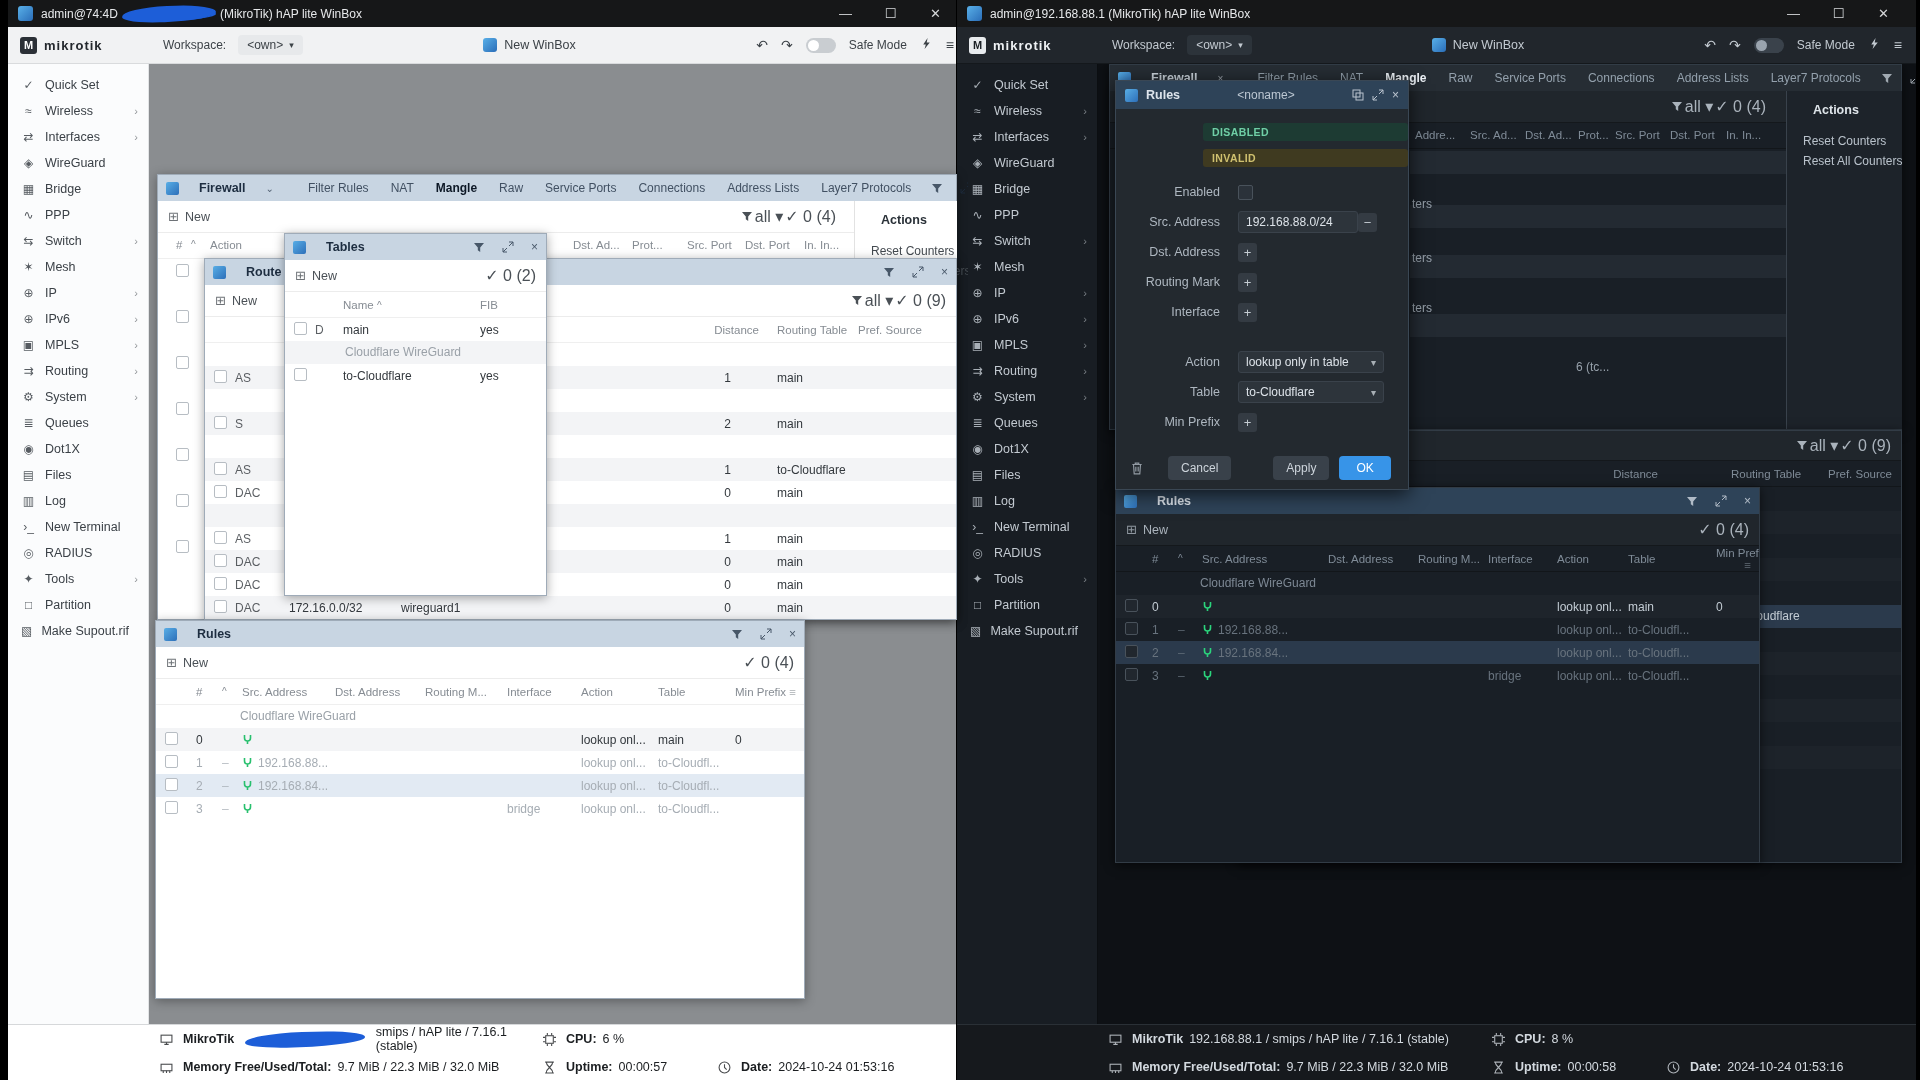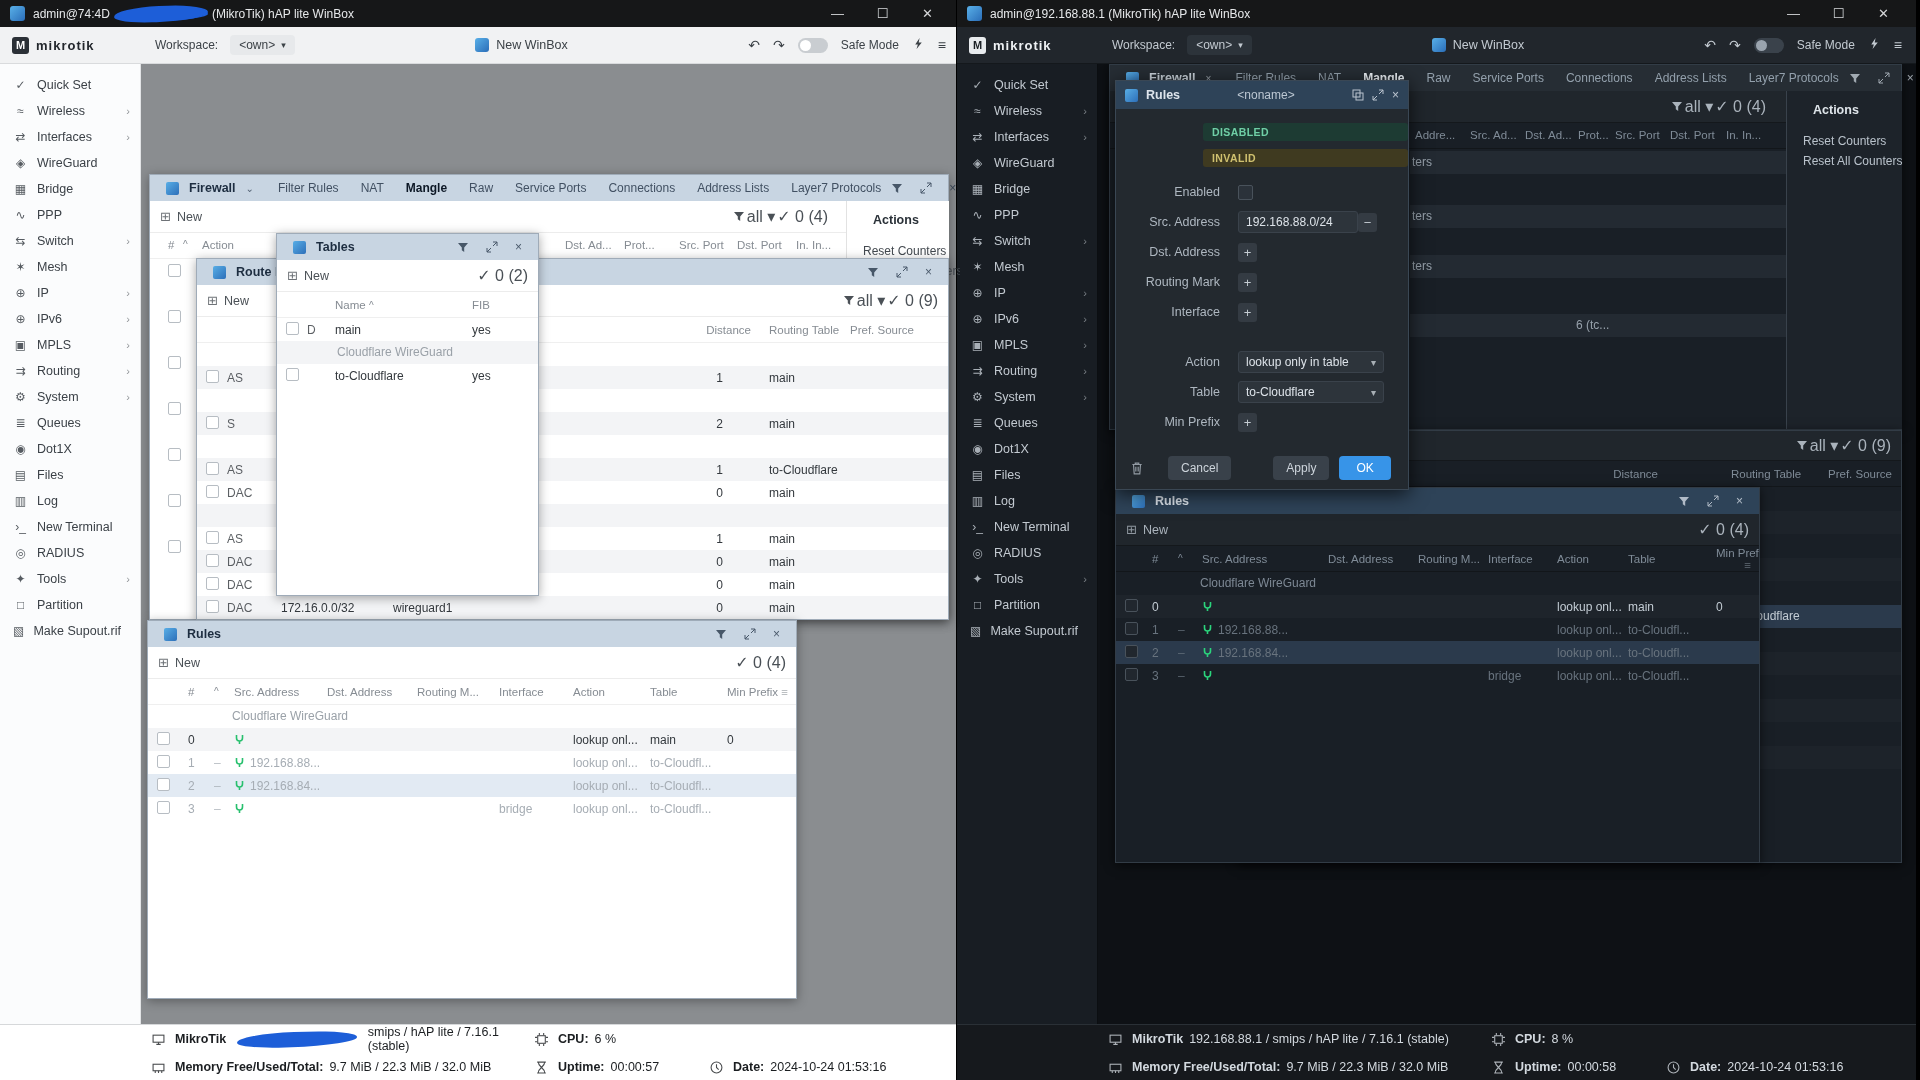--- a/index.html
+++ b/index.html
@@ -1,19 +1,19 @@
 <!DOCTYPE html>
 <html><head>
 <meta charset="utf-8">
 <style>
   * { margin:0; padding:0; box-sizing:border-box; }
   body { font-family:"Liberation Sans","DejaVu Sans",sans-serif; font-size:12px; }
   #screen { position:relative; width:1920px; height:1080px; overflow:hidden; background:#000; }
   .appwin { position:absolute; top:0; width:960px; height:1080px; }
-  #lw { left:0; } #rw { left:956px; border-left:1px solid #000; }
+  #lw { left:8px; } #rw { left:956px; border-left:1px solid #000; }
 
   
   .titlebar { height:27px; display:flex; align-items:center; padding:0 10px; background:#161718; color:#e6e8ea; font-size:12px; }
   .app-ico { width:15px; height:15px; border-radius:3px; margin-right:8px;
              background:linear-gradient(135deg,#59b0e8,#2a6db8); display:inline-block; }
   .tb-text { flex:0 0 auto; display:flex; align-items:center; white-space:nowrap; }
   .wc { margin-left:auto; width:45px; text-align:center; color:#d6d8da; font-size:13px; cursor:default; }
   .wc ~ .wc { margin-left:0; }
 
   
@@ -51,21 +51,21 @@
   .mi-label { font-size:12.5px; white-space:nowrap; }
   .mi-arrow { margin-left:auto; font-size:11px; opacity:.55; }
   .main { flex:1; position:relative; overflow:hidden; }
   .light .main { background:#8a8d90; }
   .dark  .main { background:#0e1115; }
 
   
   .w, .wd, .dlg { position:absolute; display:flex; flex-direction:column; }
   .w  { background:#fff; border:1px solid #9fabb8; box-shadow:0 2px 10px rgba(0,0,0,.35); }
   .wd { background:#191f26; border:1px solid #323c46; box-shadow:0 2px 10px rgba(0,0,0,.6); }
-  .whead { height:26px; flex:0 0 26px; display:flex; align-items:center; padding:0 16px; gap:10px; }
+  .whead { height:26px; flex:0 0 26px; display:flex; align-items:center; padding:0 8px; gap:20px; }
   .w  .whead { background:#c8d5e2; color:#1d2d40; }
   .wd .whead { background:#2e4358; color:#dde4ec; }
   .whead-dk { background:#262d34 !important; color:#cbd4dc !important; }
   .wico { width:13px; height:13px; border-radius:2px; background:linear-gradient(135deg,#58aee6,#2d6fb9); flex:0 0 13px; }
   .wtitle { font-size:12.5px; font-weight:bold; white-space:nowrap; }
   .wcaret { font-size:10px; opacity:.7; }
   .whico { margin-left:0; opacity:.75; display:inline-flex; }
   .whico svg { width:12px; height:12px; }
   .wh-right { margin-left:auto; display:inline-flex; gap:17px; align-items:center; }
   .tabs { display:inline-flex; gap:22px; margin-left:14px; font-size:12px; white-space:nowrap; }
@@ -142,21 +142,21 @@
   #fwl .ch-f:nth-of-type(1){width:59px} #fwl .ch-f:nth-of-type(2){width:55px}
   #fwl .ch-f:nth-of-type(3){width:58px} #fwl .ch-f:nth-of-type(4){width:59px}
   #fwr .fw-cols-right { left:305px; }
   #fwr .ch-f:nth-of-type(1){width:55px} #fwr .ch-f:nth-of-type(2){width:55px}
   #fwr .ch-f:nth-of-type(3){width:53px} #fwr .ch-f:nth-of-type(4){width:37px}
   #fwr .ch-f:nth-of-type(5){width:55px} #fwr .ch-f:nth-of-type(6){width:56px}
   .ch-f { white-space:nowrap; overflow:hidden; }
   .fwl-rows { position:relative; flex:1; }
   .sliver-cb { position:absolute; left:9px; }
   .band { position:absolute; left:300px; width:376px; height:23px; background:#232a32; }
-  .frag { position:absolute; color:#97a1ab; font-size:12px; white-space:nowrap; }
+  .frag { position:absolute; color:#97a1ab; font-size:12px; white-space:nowrap;margin-top:42px; }
 
   #fwr { left:11px; top:0; width:793px; height:366px; z-index:1; }
   #rtl { left:55px; top:194px; width:753px; height:362px; z-index:2; }
   #tbl { left:135px; top:169px; width:263px; height:363px; z-index:3; }
   #rul { left:6px;  top:556px; width:650px; height:379px; z-index:4; }
   #rtr { left:139px; top:366px; width:665px; height:433px; z-index:2; }
   #rur { left:17px; top:423px; width:645px; height:376px; z-index:3; }
   #dlg { left:17px; top:16px;  width:294px; height:410px; z-index:4; }
   .tbl-grp { left:60px !important; }
 

